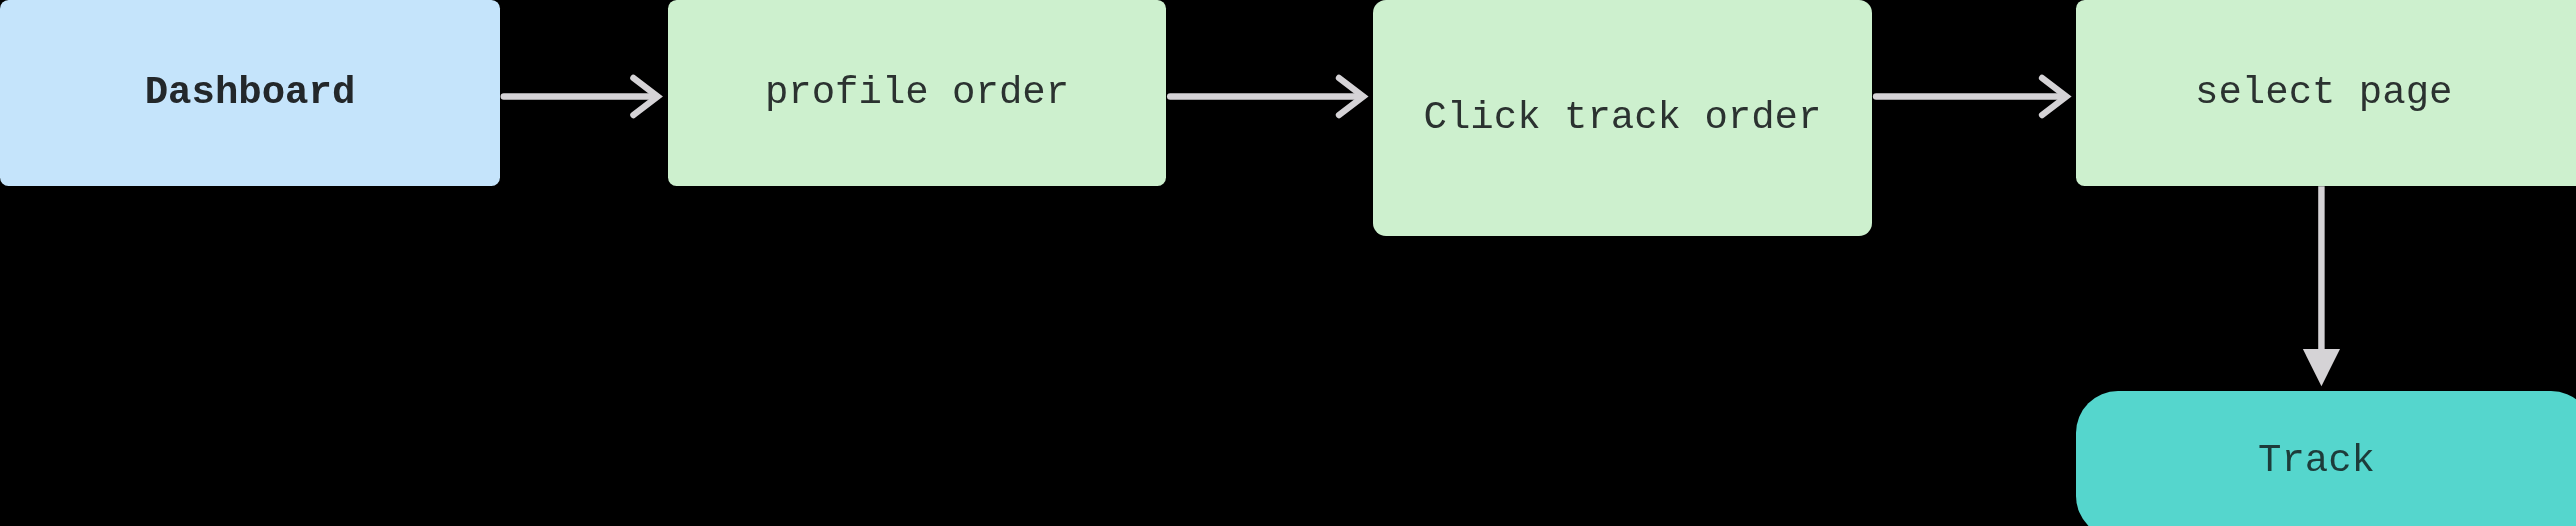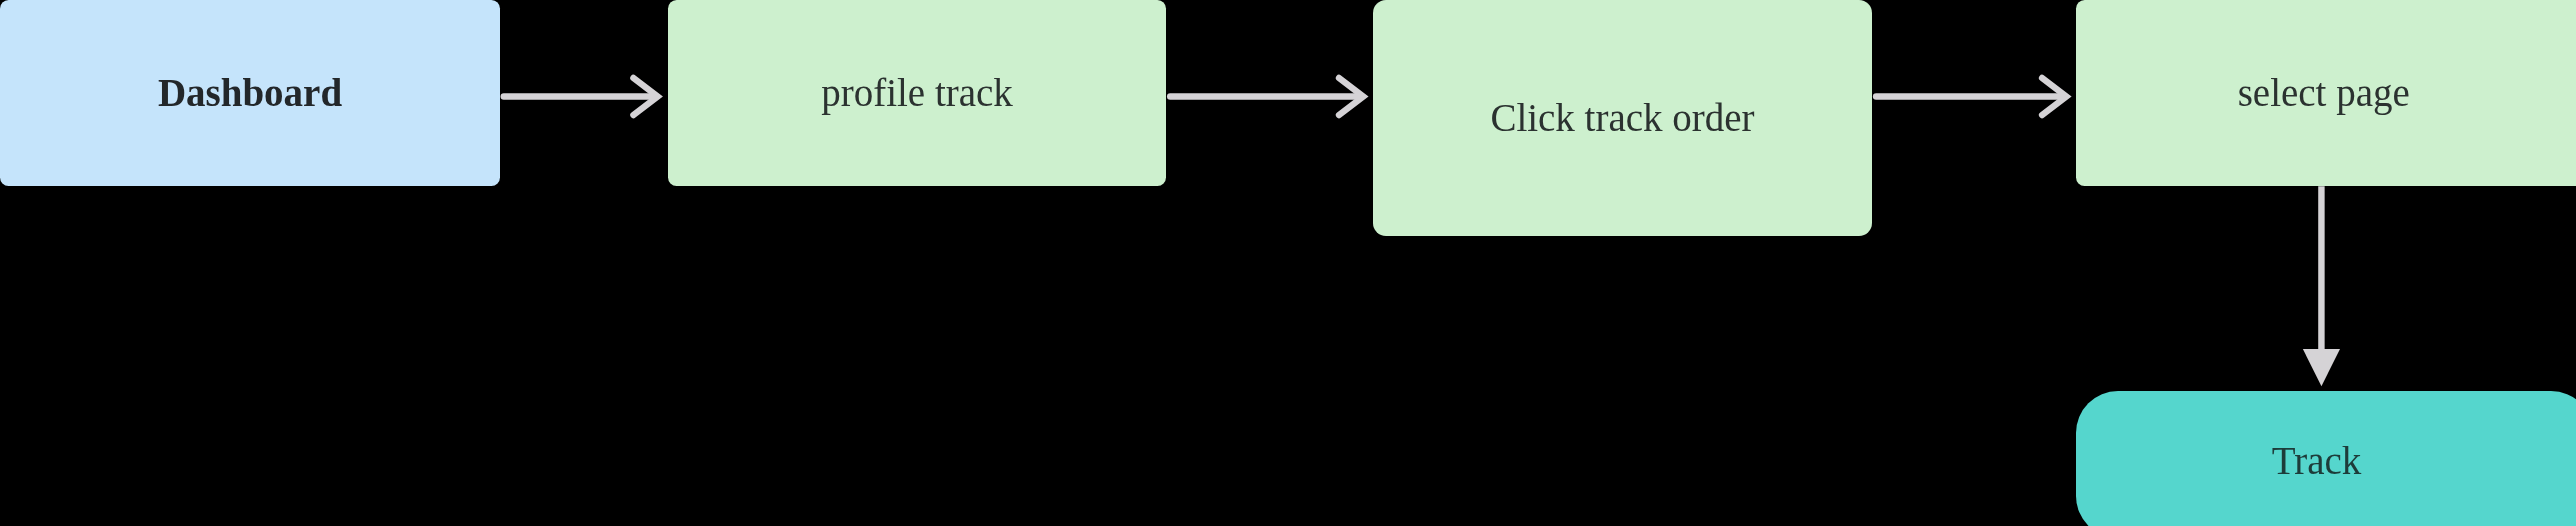--- a/index.html
+++ b/index.html
@@ -6,21 +6,21 @@
     margin: 0;
     padding: 0;
     background: #000000;
   }
   #canvas {
     position: relative;
     width: 2576px;
     height: 527px;
     background: #000000;
     overflow: hidden;
-    font-family: Liberation Serif, serif;
+    font-family: Liberation Mono, monospace;
   }
   .node {
     position: absolute;
     display: flex;
     align-items: center;
     justify-content: center;
     box-sizing: border-box;
     text-align: center;
     line-height: 1.2;
   }
@@ -133,21 +133,21 @@
   <svg class="edge" id="edge-select-to-track" viewBox="0 0 140 300" width="100" height="215" xmlns="http://www.w3.org/2000/svg">
     <line x1="44" y1="4" x2="44" y2="252" stroke="#d5d3d6" stroke-width="9" stroke-linecap="butt"></line>
     <polygon points="18,232 70,232 44,284" fill="#d5d3d6"></polygon>
   </svg>
 
   <div class="node" id="node-dashboard">
     <span class="node-label">Dashboard</span>
   </div>
 
   <div class="node" id="node-profile-page">
-    <span class="node-label">profile track</span>
+    <span class="node-label">profile order</span>
   </div>
 
   <div class="node" id="node-click-track-order">
     <span class="node-label">Click track order</span>
   </div>
 
   <div class="node" id="node-select-order">
     <span class="node-label">select page</span>
   </div>
 

